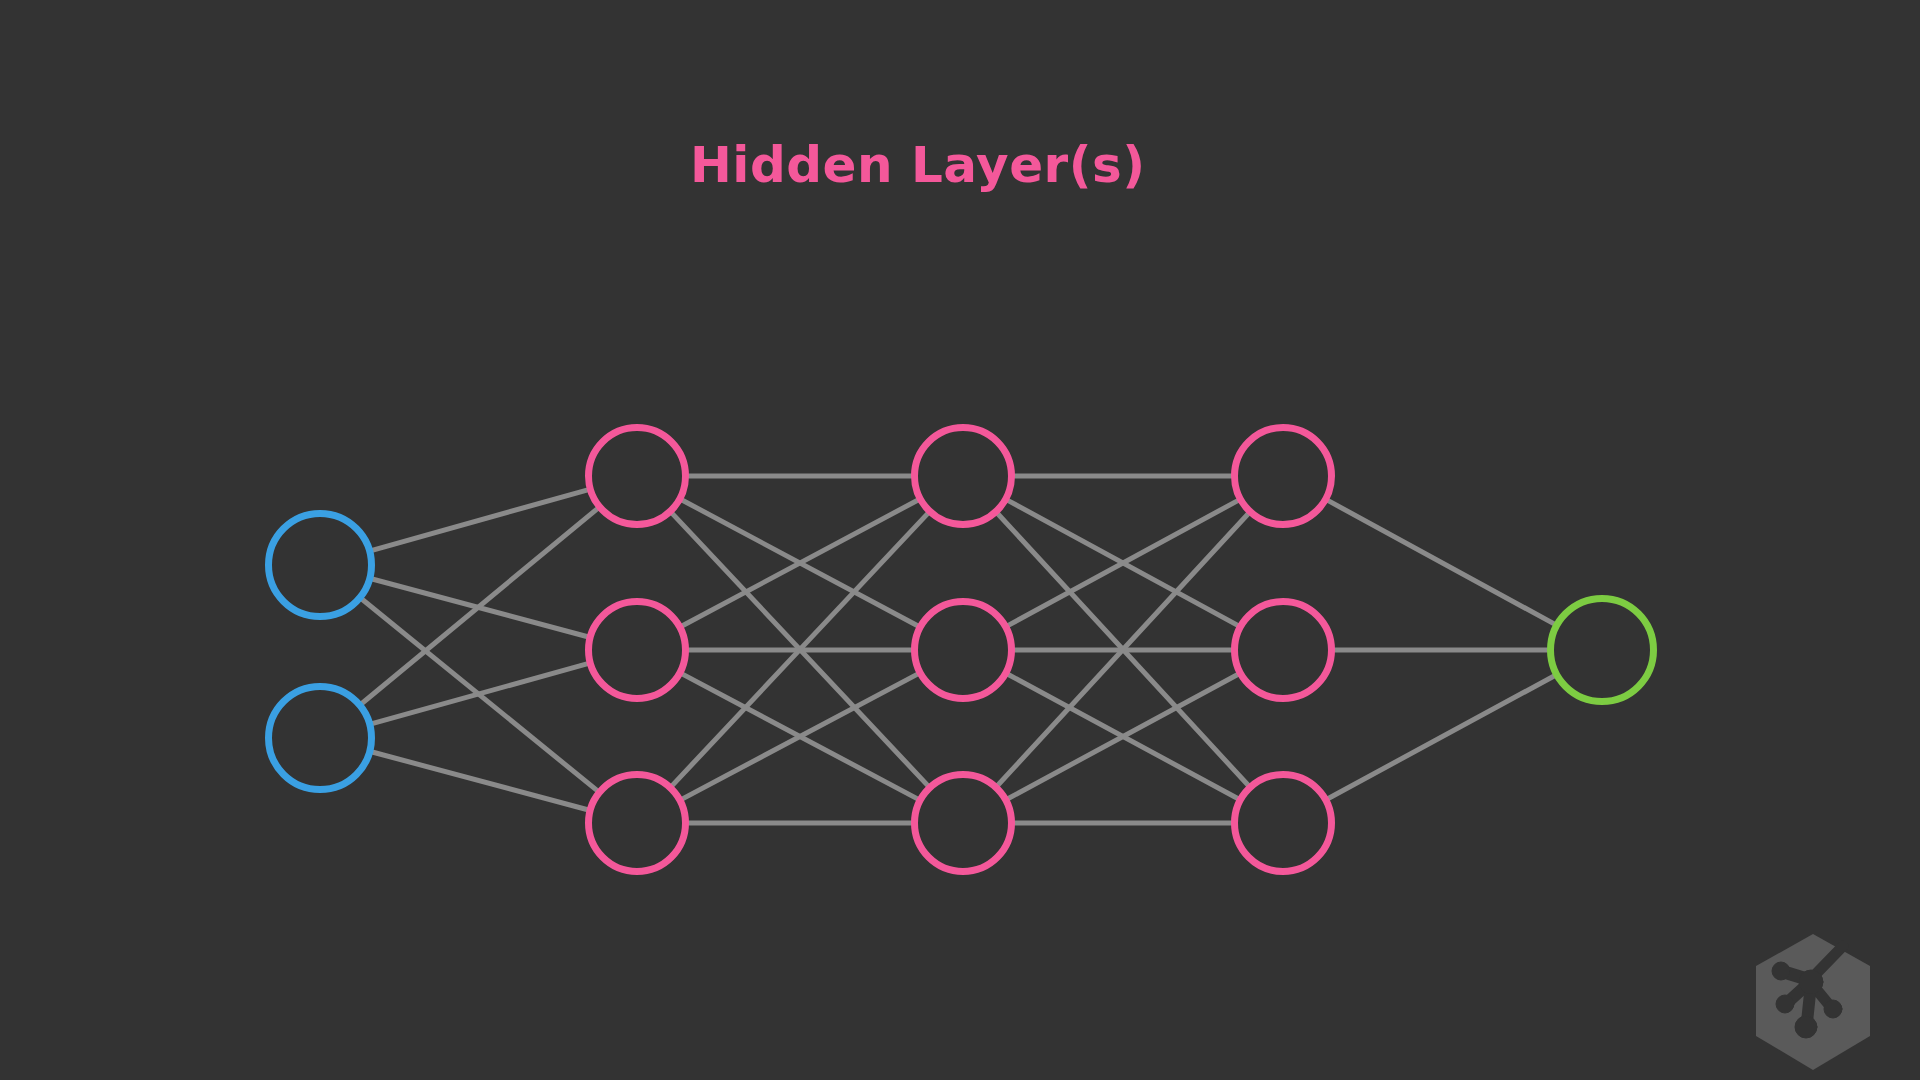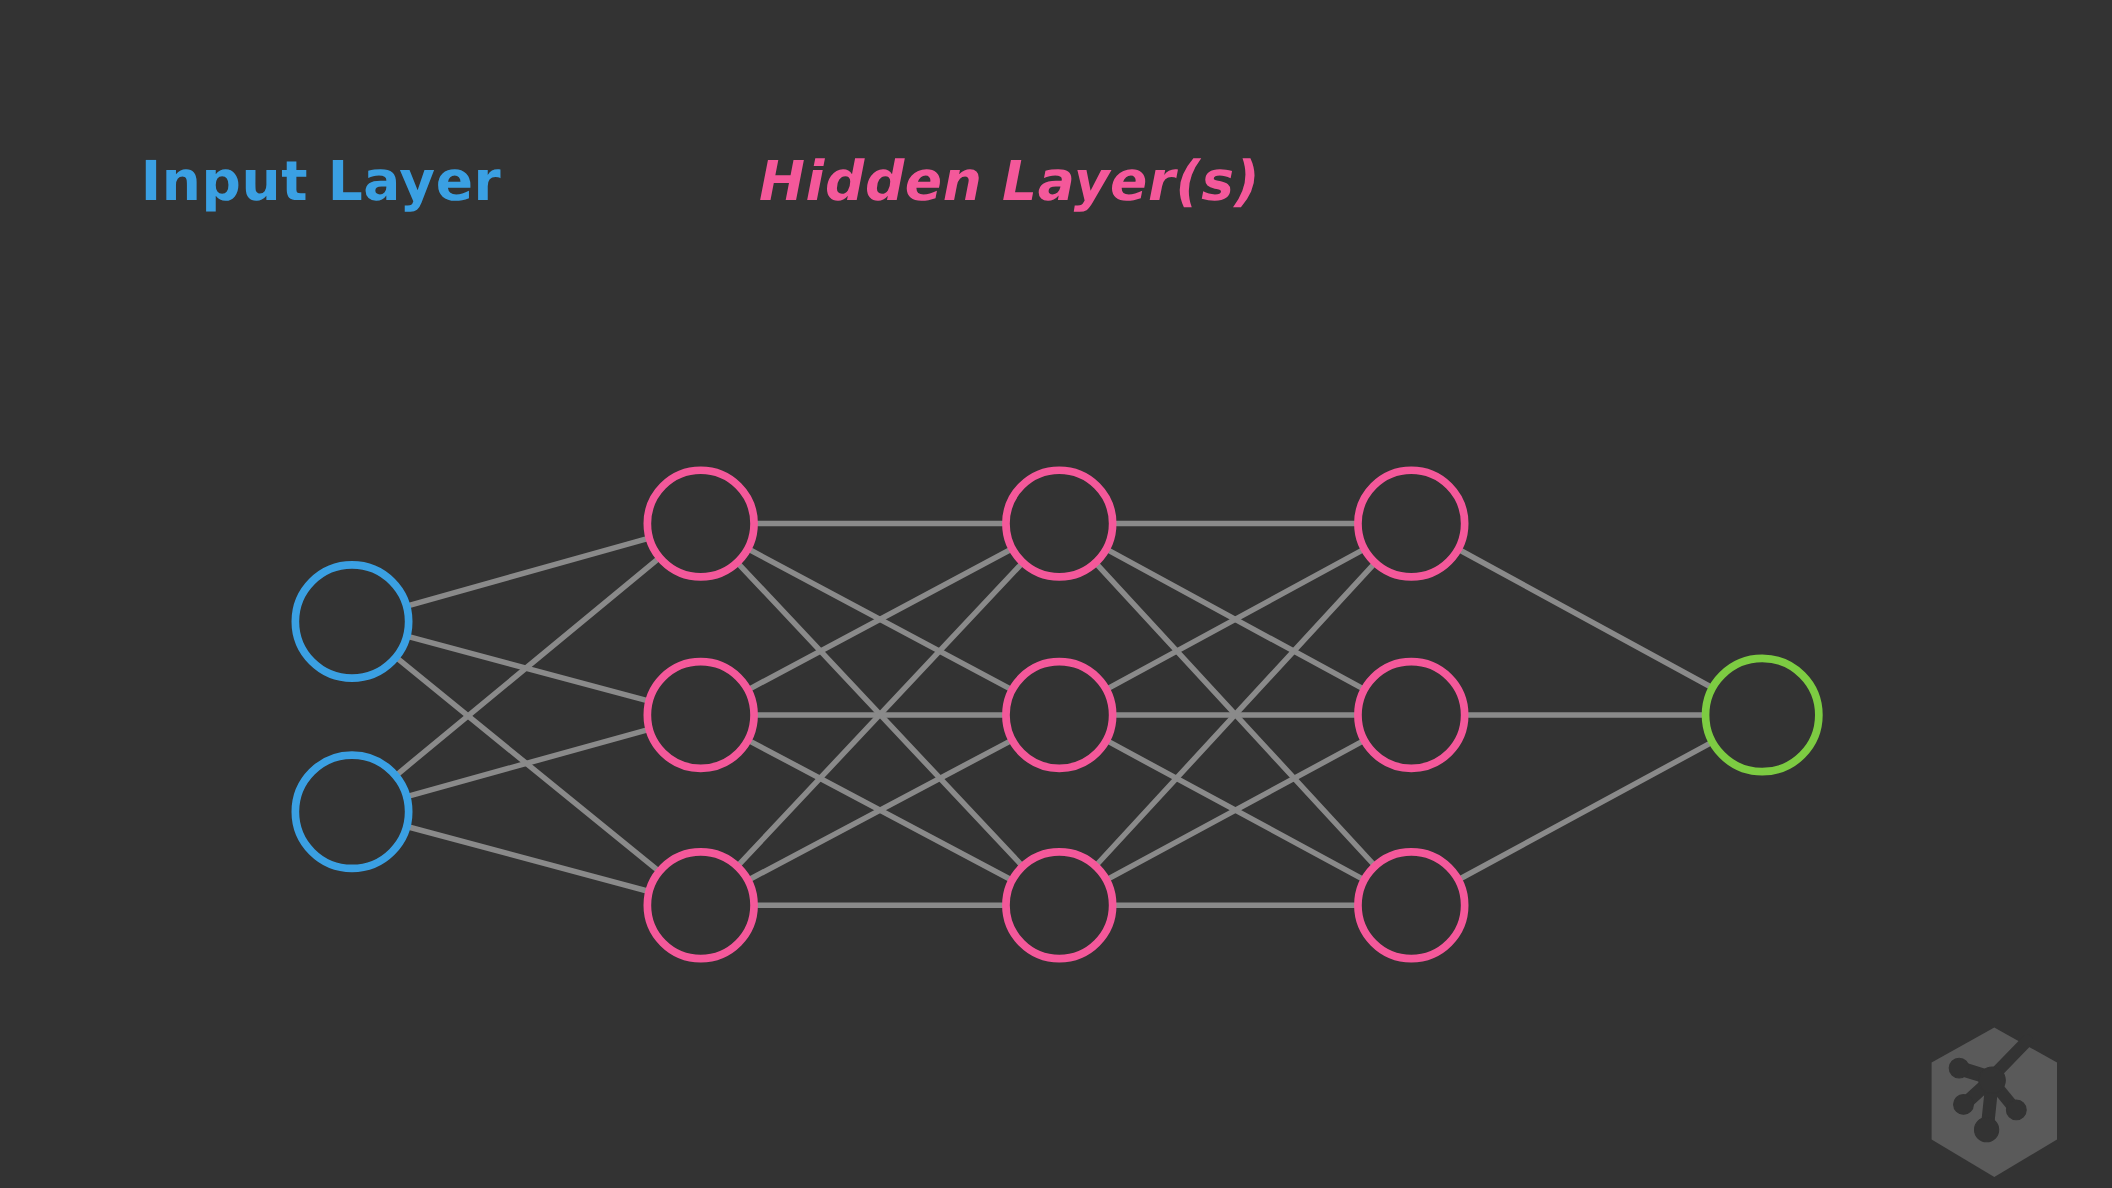--- a/index.html
+++ b/index.html
@@ -31,21 +31,21 @@
     position: absolute;
     font-family: "DejaVu Sans", "Liberation Sans", sans-serif;
     font-weight: bold;
     font-size: 50px;
     letter-spacing: 0.5px;
     white-space: nowrap;
     line-height: 1;
     user-select: none;
   }
   #title-input  { left: 128px;  top: 140px; }
-  #title-hidden { left: 690px;  top: 140px; font-style: italic; }
+  #title-hidden { left: 690px;  top: 140px; }
   #title-output { left: 1383px; top: 140px; }
   #watermark {
     position: absolute;
     left: 1748px;
     top: 930px;
     width: 130px;
     height: 145px;
     opacity: 1;
   }
 </style>
@@ -93,21 +93,20 @@
         <circle cx="963" cy="476" r="48.5" fill="none" stroke="#F4589A" stroke-width="7"></circle>
         <circle cx="963" cy="650" r="48.5" fill="none" stroke="#F4589A" stroke-width="7"></circle>
         <circle cx="963" cy="823" r="48.5" fill="none" stroke="#F4589A" stroke-width="7"></circle>
         <circle cx="1283" cy="476" r="48.5" fill="none" stroke="#F4589A" stroke-width="7"></circle>
         <circle cx="1283" cy="650" r="48.5" fill="none" stroke="#F4589A" stroke-width="7"></circle>
         <circle cx="1283" cy="823" r="48.5" fill="none" stroke="#F4589A" stroke-width="7"></circle>
         <circle cx="1602" cy="650" r="51.5" fill="none" stroke="#7DCC42" stroke-width="7"></circle>
       </g>
   </svg>
 
-  <div class="layer-title" id="title-input" style="color: rgb(58, 160, 227);">Input Layer</div>
 
   <div class="layer-title" id="title-hidden" style="color: rgb(244, 88, 154);">Hidden Layer(s)</div>
 
 
   <svg id="watermark" viewBox="0 0 130 145">
     <path d="M65 4 L122 36 L122 106 L65 140 L8 106 L8 36 Z" fill="#5A5A5A"></path>
     <g fill="#333333" stroke="#333333" stroke-linecap="round" stroke-linejoin="round">
       <path d="M62 50 L95 16" stroke-width="11" fill="none"></path>
       <path d="M62 50 L36 42" stroke-width="13" fill="none"></path>
       <path d="M62 52 L40 72" stroke-width="12" fill="none"></path>

